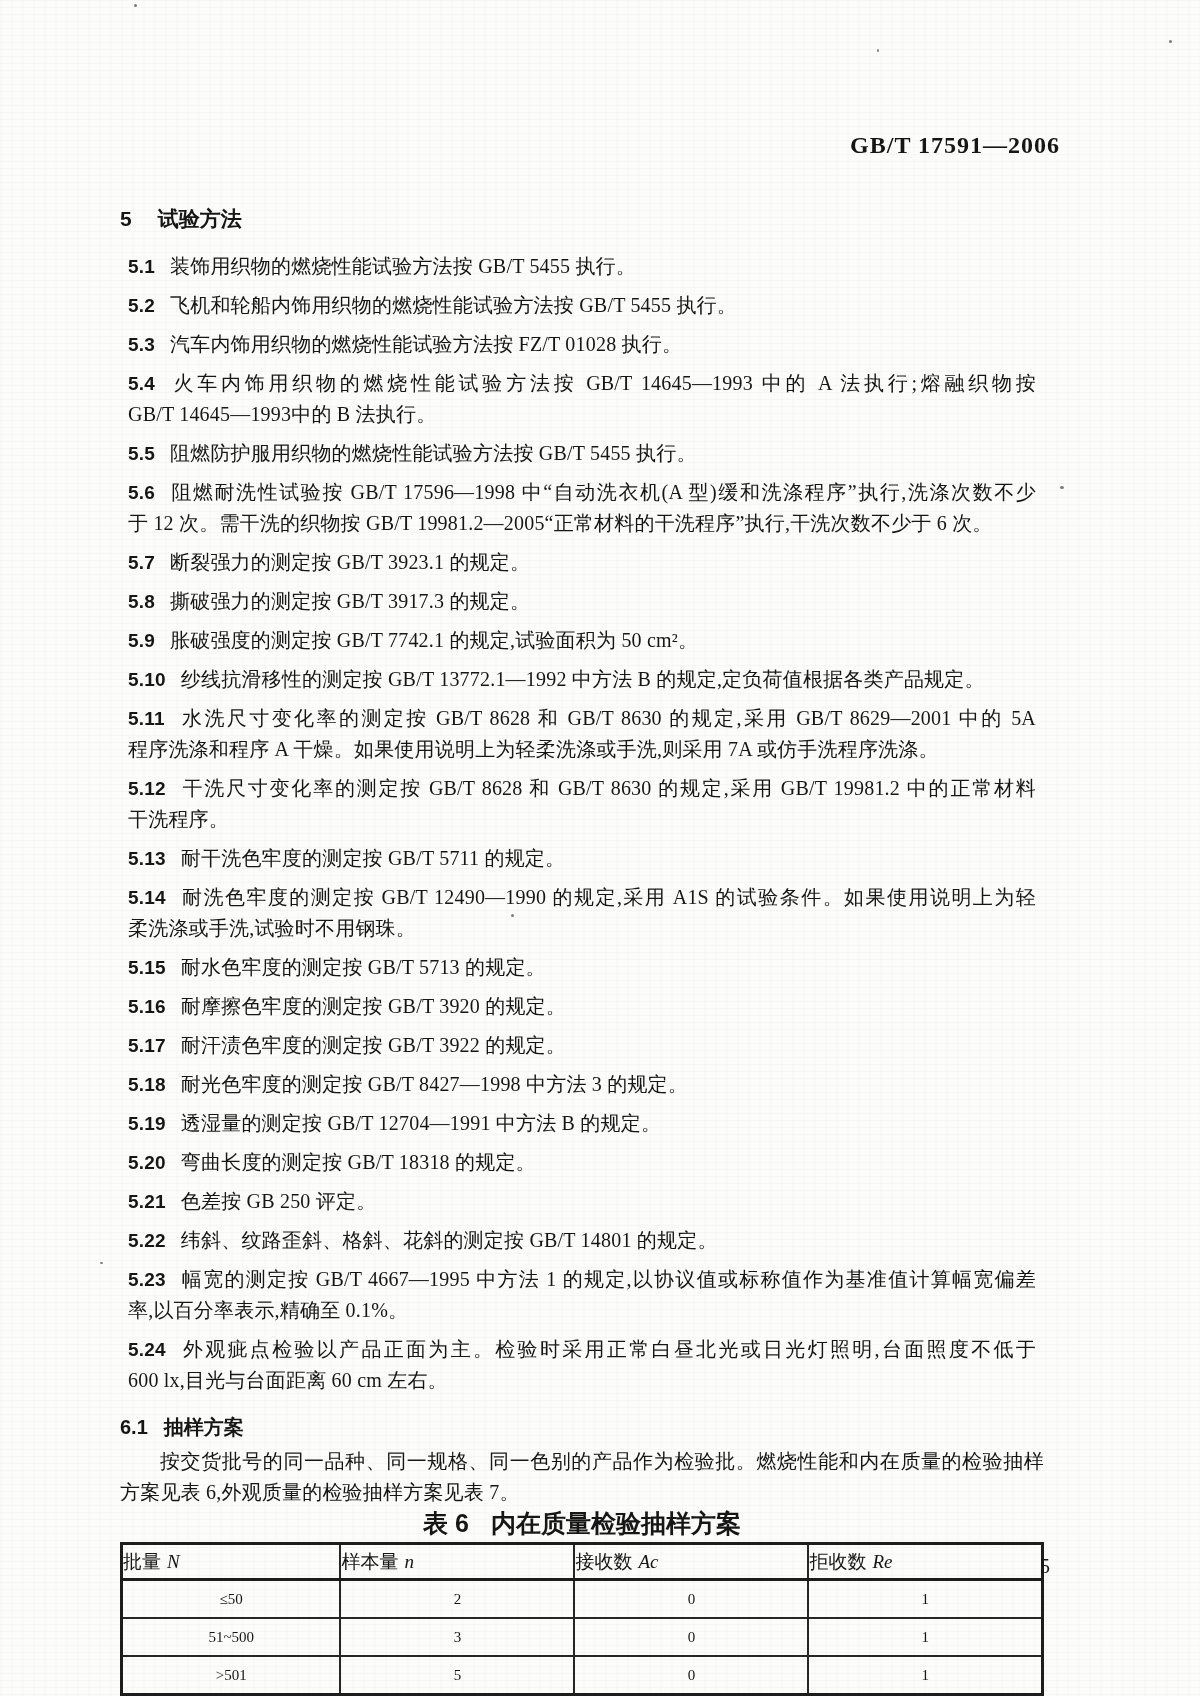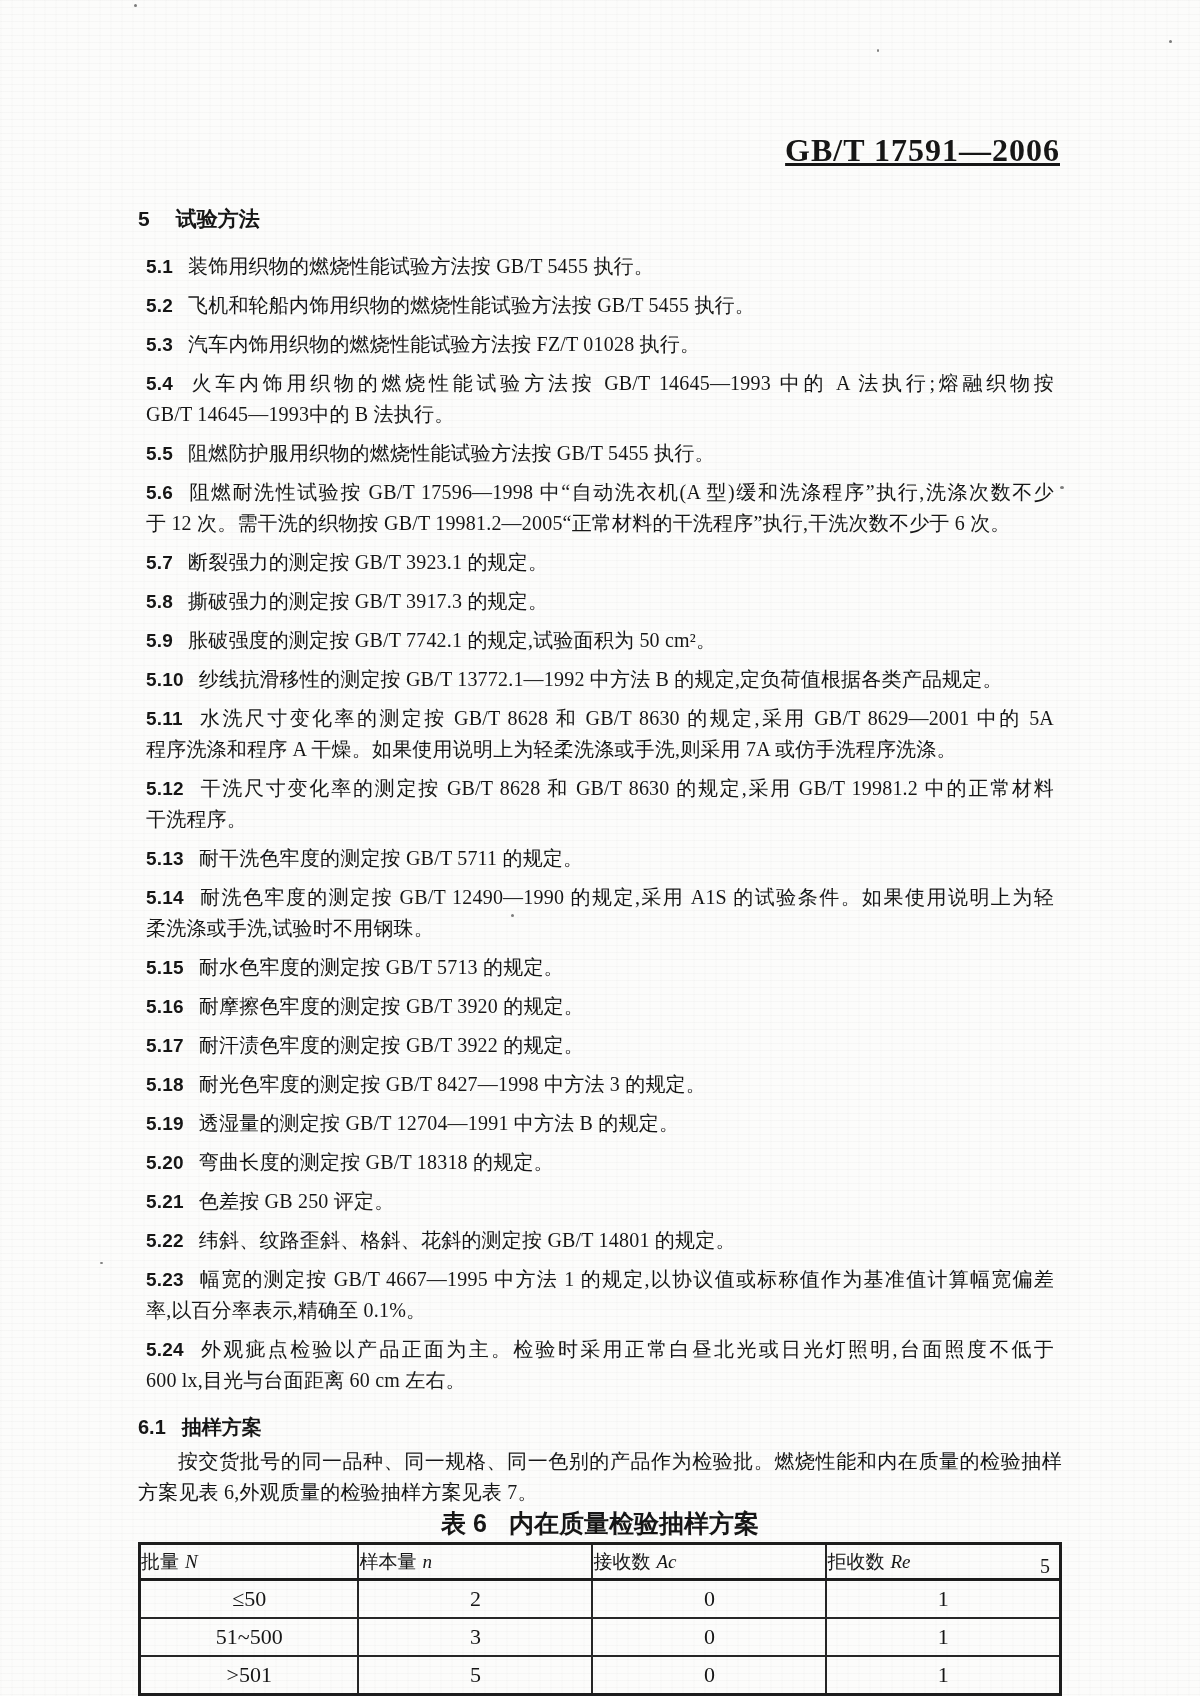--- a/index.html
+++ b/index.html
@@ -10,25 +10,24 @@
     color:#161616;
   }
   .scan-texture{
     position:absolute;inset:0;pointer-events:none;
     background:
       repeating-linear-gradient(180deg, rgba(110,110,110,0.04) 0 1px, rgba(0,0,0,0) 1px 7px),
       repeating-linear-gradient(90deg, rgba(130,130,130,0.02) 0 2px, rgba(0,0,0,0) 2px 11px);
   }
   .hdr{
     position:absolute;top:132px;right:140px;
-    font-size:32px;font-weight:700;letter-spacing:1px;
+    font-size:24px;font-weight:700;letter-spacing:1px;
     font-family:"Liberation Serif","DejaVu Serif",serif;
-    text-decoration:underline;
-  }
-  .content{position:absolute;left:138px;top:203px;width:924px;}
+  }
+  .content{position:absolute;left:120px;top:203px;width:924px;}
   .h1{font-family:"Liberation Sans","DejaVu Sans",sans-serif;font-weight:700;font-size:21px;line-height:32px;margin:0 0 16px 0;}
   .h1 .hnum{display:inline-block;margin-right:26px;}
   .h2{font-family:"Liberation Sans","DejaVu Sans",sans-serif;font-weight:700;font-size:20px;line-height:30px;margin:16px 0 0 0;}
   .h2 .hnum{display:inline-block;margin-right:16px;}
   #s6h1{margin-top:10px;margin-bottom:0;line-height:30px;}
   .item{margin:8px;}
   .line{font-size:20px;line-height:31px;letter-spacing:0.2px;}
   .just{text-align:justify;text-align-last:justify;}
   .num{font-family:"Liberation Sans","DejaVu Sans",sans-serif;font-weight:700;font-size:19px;margin-right:15px;}
   #para61{margin-top:4px;}
@@ -41,21 +40,21 @@
   table.tbl{
     width:100%;border-collapse:collapse;margin-top:4px;
     border:3px solid #1d1d1d;table-layout:fixed;
   }
   table.tbl th{
     font-weight:400;font-size:19px;height:33px;
     border:2px solid #262626;border-bottom:3px solid #1d1d1d;
     padding:0;text-align:left;
   }
   table.tbl td{
-    font-size:22px;height:36px;border:2px solid #262626;
+    font-size:15px;height:36px;border:2px solid #262626;
     padding:0;text-align:center;
   }
   table.tbl th:nth-child(1),table.tbl td:nth-child(1){width:23.5%;}
   .hvar{font-style:italic;margin-left:6px;}
   .pgnum{position:absolute;top:1552px;right:150px;font-size:20px;line-height:28px;}
   .speck{position:absolute;background:#5a5a5a;border-radius:50%;opacity:0.8;}
 </style>
 </head>
 <body>
 

